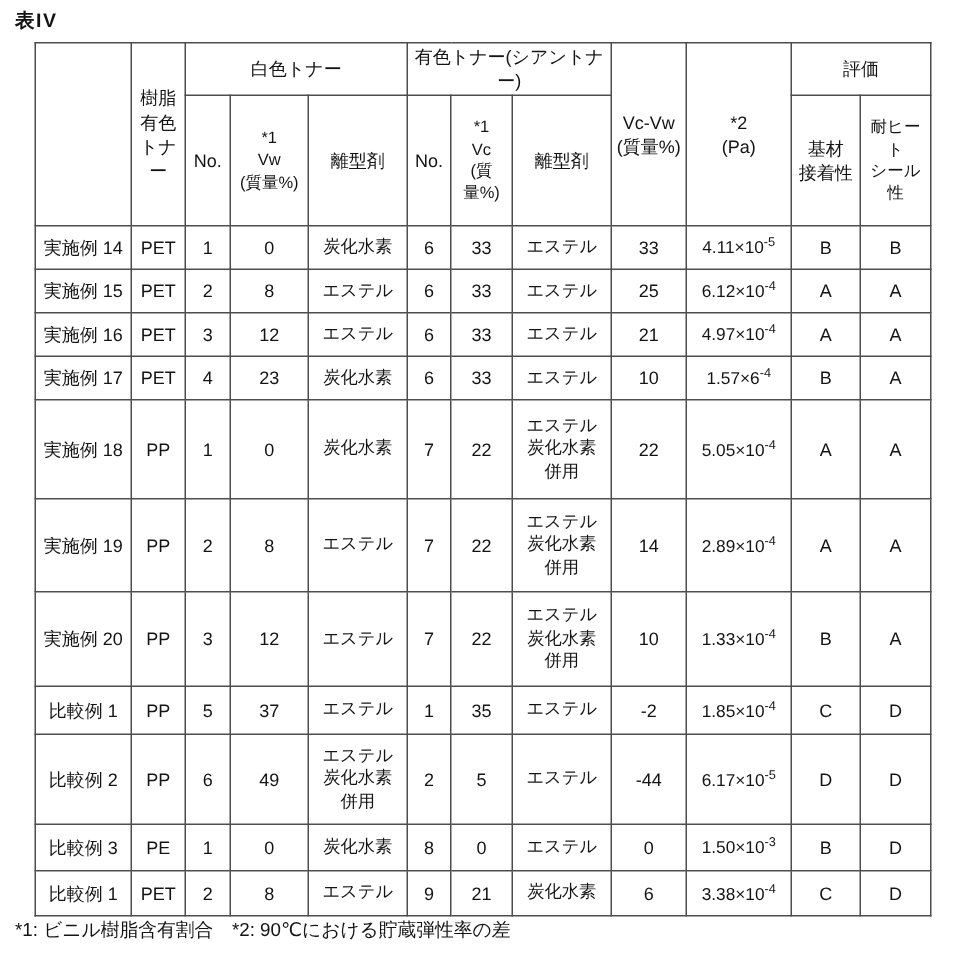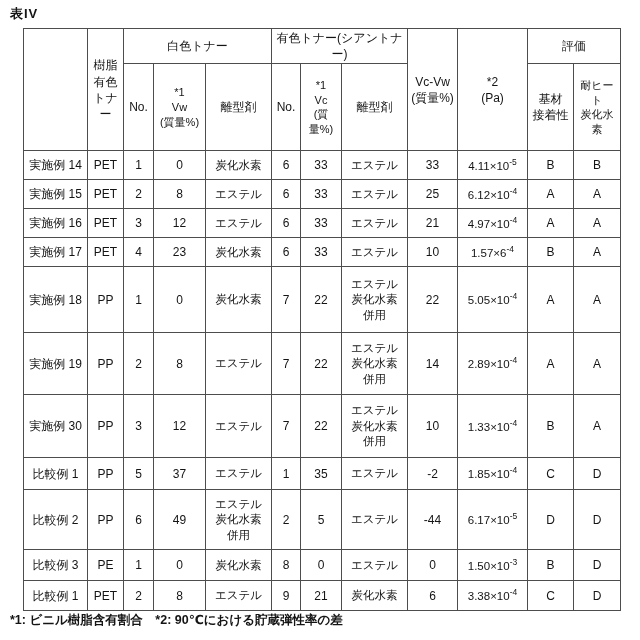--- a/index.html
+++ b/index.html
@@ -16,21 +16,21 @@
   td, th {
     border:1px solid #4d4d4d;
     text-align:center; vertical-align:middle;
     font-weight:normal; font-size:12px; line-height:1.35;
     padding:1px 2px; white-space:pre-line; overflow:hidden;
   }
   th.sub { font-size:11px; }
   td.sci { font-size:11.5px; white-space:nowrap;text-align:center; }
   td.sci sup { font-size:8.5px; }
   td.rel { font-size:11.5px; }
-  .footnote { position:absolute; left:10px; top:612px; font-size:12.5px; white-space:pre;font-weight:bold; }
+  .footnote { position:absolute; left:10px; top:612px; font-size:12.5px; white-space:pre; }
 </style>
 </head>
 <body>
 
 <div class="page">
 
   <div class="title">表IV</div>
 
   <table class="main">
     <colgroup>
@@ -67,21 +67,21 @@
 (質量%)</th>
         <th>離型剤</th>
         <th>No.</th>
         <th class="sub">*1
 Vc
 (質量%)</th>
         <th>離型剤</th>
         <th>基材
 接着性</th>
         <th class="sub">耐ヒート
-炭化水素</th>
+シール性</th>
       </tr>
     </thead>
     <tbody>
       <tr style="height:29px">
         <td>実施例 14</td>
         <td>PET</td>
         <td>1</td>
         <td>0</td>
         <td class="rel">炭化水素</td>
         <td>6</td>
@@ -160,21 +160,21 @@
         <td>22</td>
         <td class="rel">エステル
 炭化水素
 併用</td>
         <td>14</td>
         <td class="sci"><span>2.89×10</span><sup>-4</sup></td>
         <td>A</td>
         <td>A</td>
       </tr>
       <tr style="height:63px">
-        <td>実施例 30</td>
+        <td>実施例 20</td>
         <td>PP</td>
         <td>3</td>
         <td>12</td>
         <td class="rel">エステル</td>
         <td>7</td>
         <td>22</td>
         <td class="rel">エステル
 炭化水素
 併用</td>
         <td>10</td>

